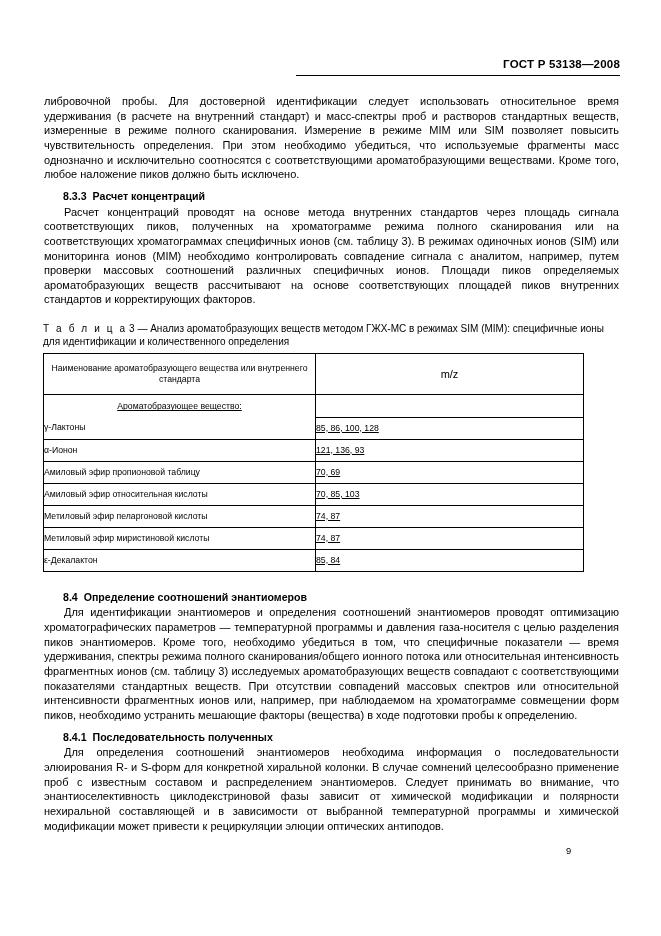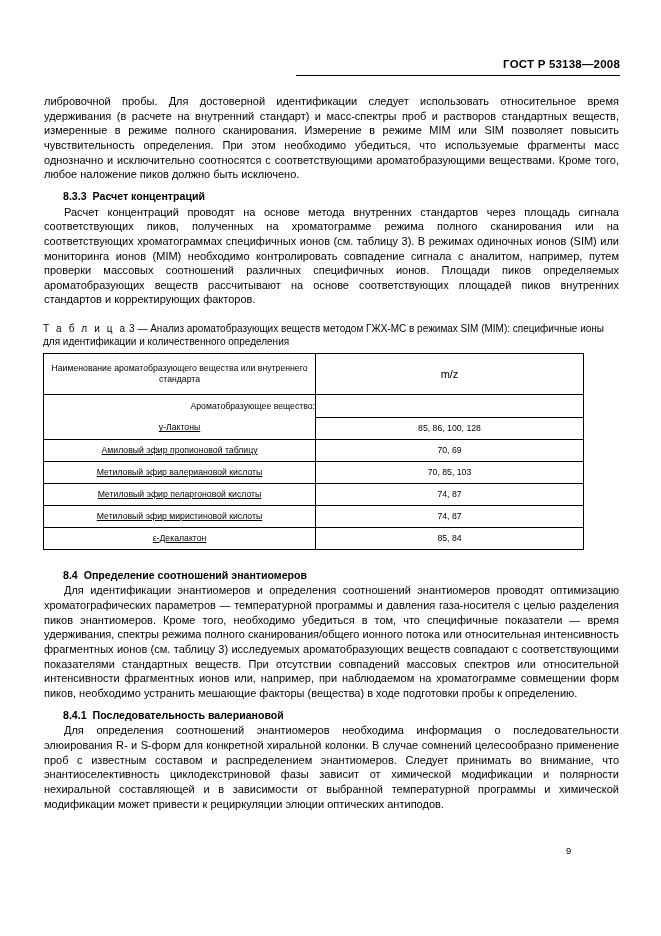--- a/index.html
+++ b/index.html
@@ -117,36 +117,36 @@
     border-bottom-width: 1.8px;
     padding: 2px 8px;
   }
   th.head-cell.mz {
     font-size: 11px;
   }
 
   td.name {
     height: 21px;
     padding: 0 0 0 8px;
-    text-align: center;
+    text-align: left;
+    line-height: 11.5px;
+  }
+  td.val {
+    height: 21px;
     line-height: 11.5px;
     text-decoration: underline;
   }
-  td.val {
-    height: 21px;
-    text-align: center;
-    line-height: 11.5px;
-  }
 
   
   tr.group td.group-label {
     height: 22px;
-    text-align: right;
+    text-align: center;
     padding: 0 0 0 0;
     border-bottom: none;
+    text-decoration: underline;
   }
   tr.group td.group-blank {
     border-bottom: none;
   }
   tr.after-group td.name {
     border-top: none;
   }
 
   
   .page-number {
@@ -195,27 +195,31 @@
       <tbody>
 
         <tr class="group">
           <td class="group-label">Ароматобразующее вещество:</td>
           <td class="group-blank"></td>
         </tr>
         <tr class="after-group">
           <td class="name">γ-Лактоны</td>
           <td class="val">85, 86, 100, 128</td>
         </tr>
+        <tr>
+          <td class="name">α-Ионон</td>
+          <td class="val">121, 136, 93</td>
+        </tr>
 
         <tr class="after-group">
           <td class="name">Амиловый эфир пропионовой таблицу</td>
           <td class="val">70, 69</td>
         </tr>
         <tr>
-          <td class="name">Метиловый эфир валериановой кислоты</td>
+          <td class="name">Амиловый эфир относительная кислоты</td>
           <td class="val">70, 85, 103</td>
         </tr>
         <tr>
           <td class="name">Метиловый эфир пеларгоновой кислоты</td>
           <td class="val">74, 87</td>
         </tr>
         <tr>
           <td class="name">Метиловый эфир миристиновой кислоты</td>
           <td class="val">74, 87</td>
         </tr>
@@ -226,21 +230,21 @@
       </tbody>
     </table>
 
     <h3 class="sec" style="margin-top:18px;">
       <span class="num">8.4</span><span>Определение соотношений энантиомеров</span>
     </h3>
 
     <p class="body indent">Для идентификации энантиомеров и определения соотношений энантиомеров проводят оптимизацию хроматографических параметров — температурной программы и давления газа-носителя с целью разделения пиков энантиомеров. Кроме того, необходимо убедиться в том, что специфичные показатели — время удерживания, спектры режима полного сканирования/общего ионного потока или относительная интенсивность фрагментных ионов (см. таблицу 3) исследуемых ароматобразующих веществ совпадают с соответствующими показателями стандартных веществ. При отсутствии совпадений массовых спектров или относительной интенсивности фрагментных ионов или, например, при наблюдаемом на хроматограмме совмещении форм пиков, необходимо устранить мешающие факторы (вещества) в ходе подготовки пробы к определению.</p>
 
     <h3 class="sec">
-      <span class="num">8.4.1</span><span>Последовательность валериановой</span>
+      <span class="num">8.4.1</span><span>Последовательность полученных</span>
     </h3>
 
     <p class="body indent">Для определения соотношений энантиомеров необходима информация о последовательности элюирования R- и S-форм для конкретной хиральной колонки. В случае сомнений целесообразно применение проб с известным составом и распределением энантиомеров. Следует принимать во внимание, что энантиоселективность циклодекстриновой фазы зависит от химической модификации и полярности нехиральной составляющей и в зависимости от выбранной температурной программы и химической модификации может привести к рециркуляции элюции оптических антиподов.</p>
 
   </div>
 
   <div class="page-number">9</div>
 
 </div>
 

